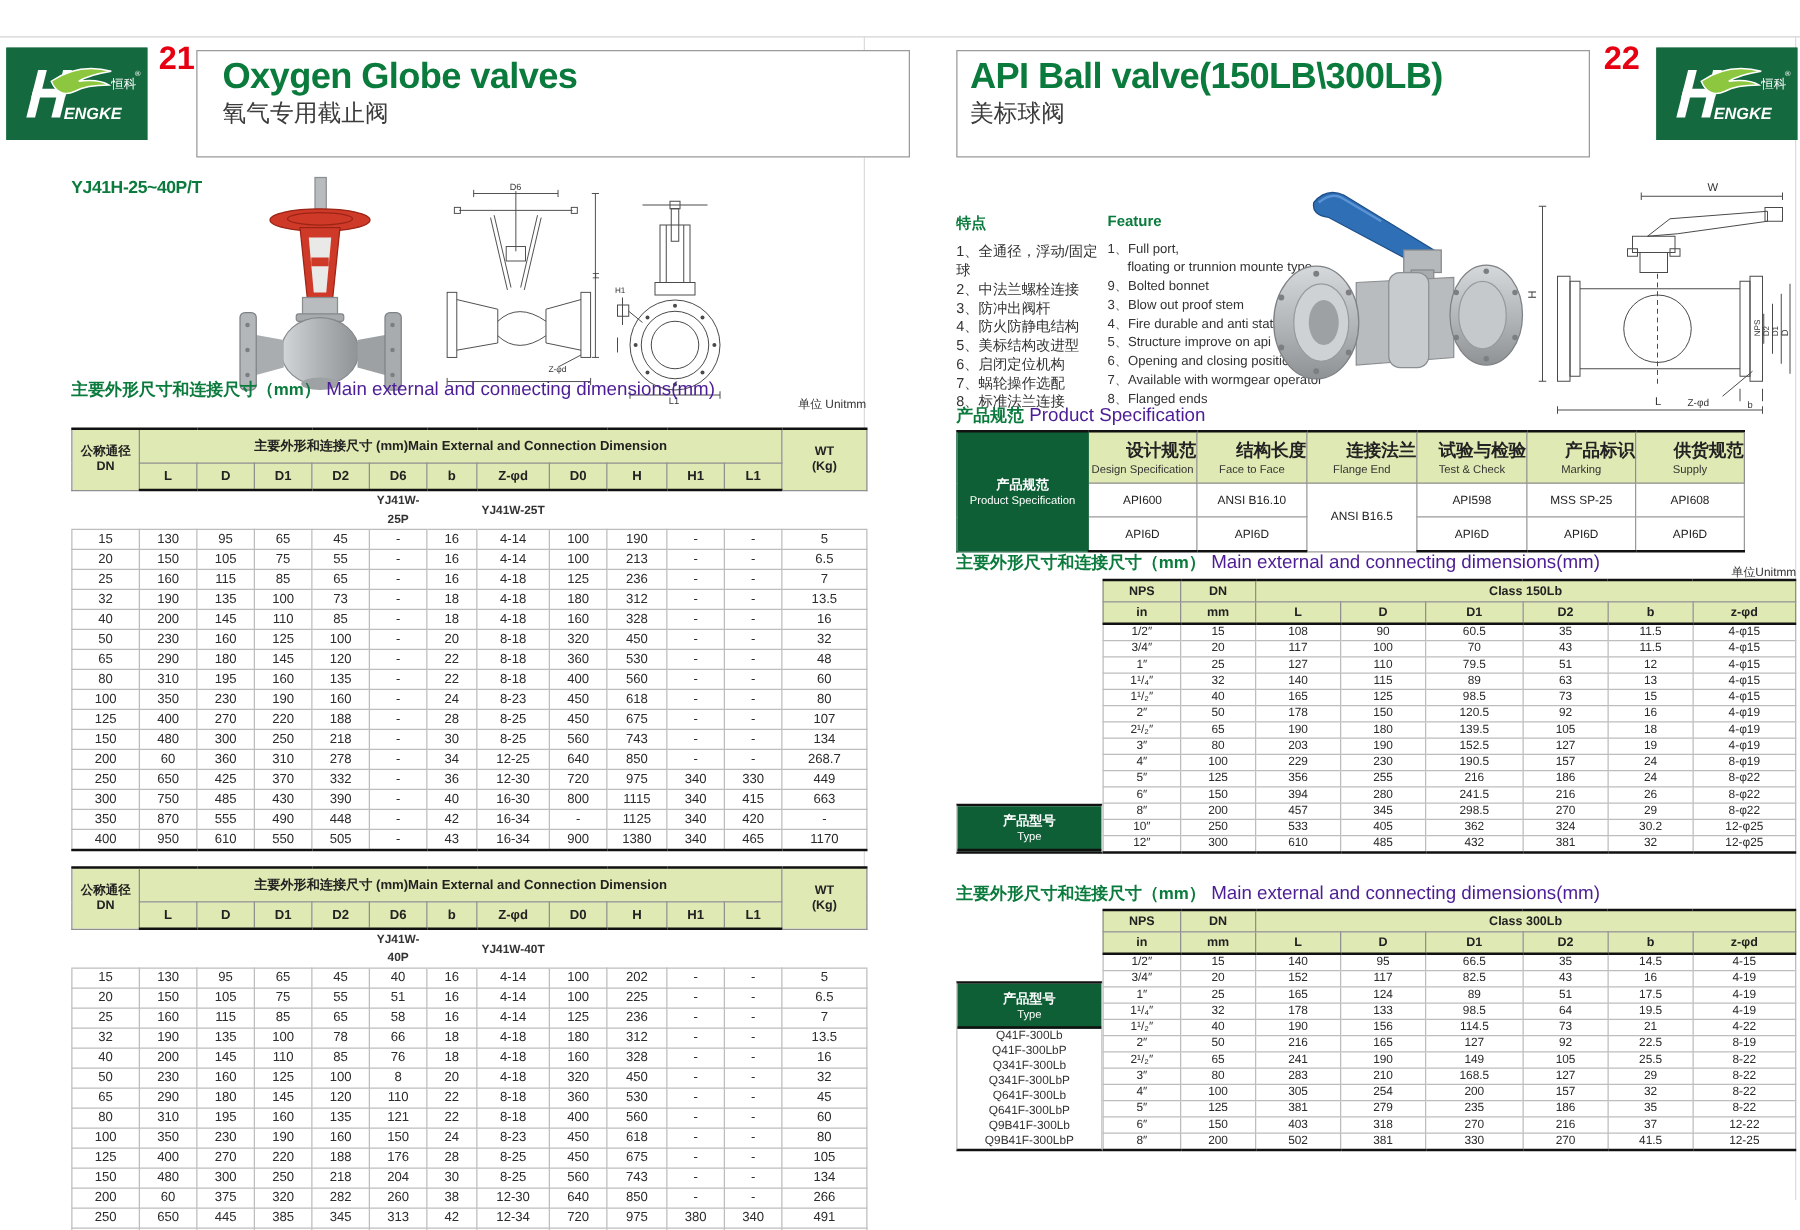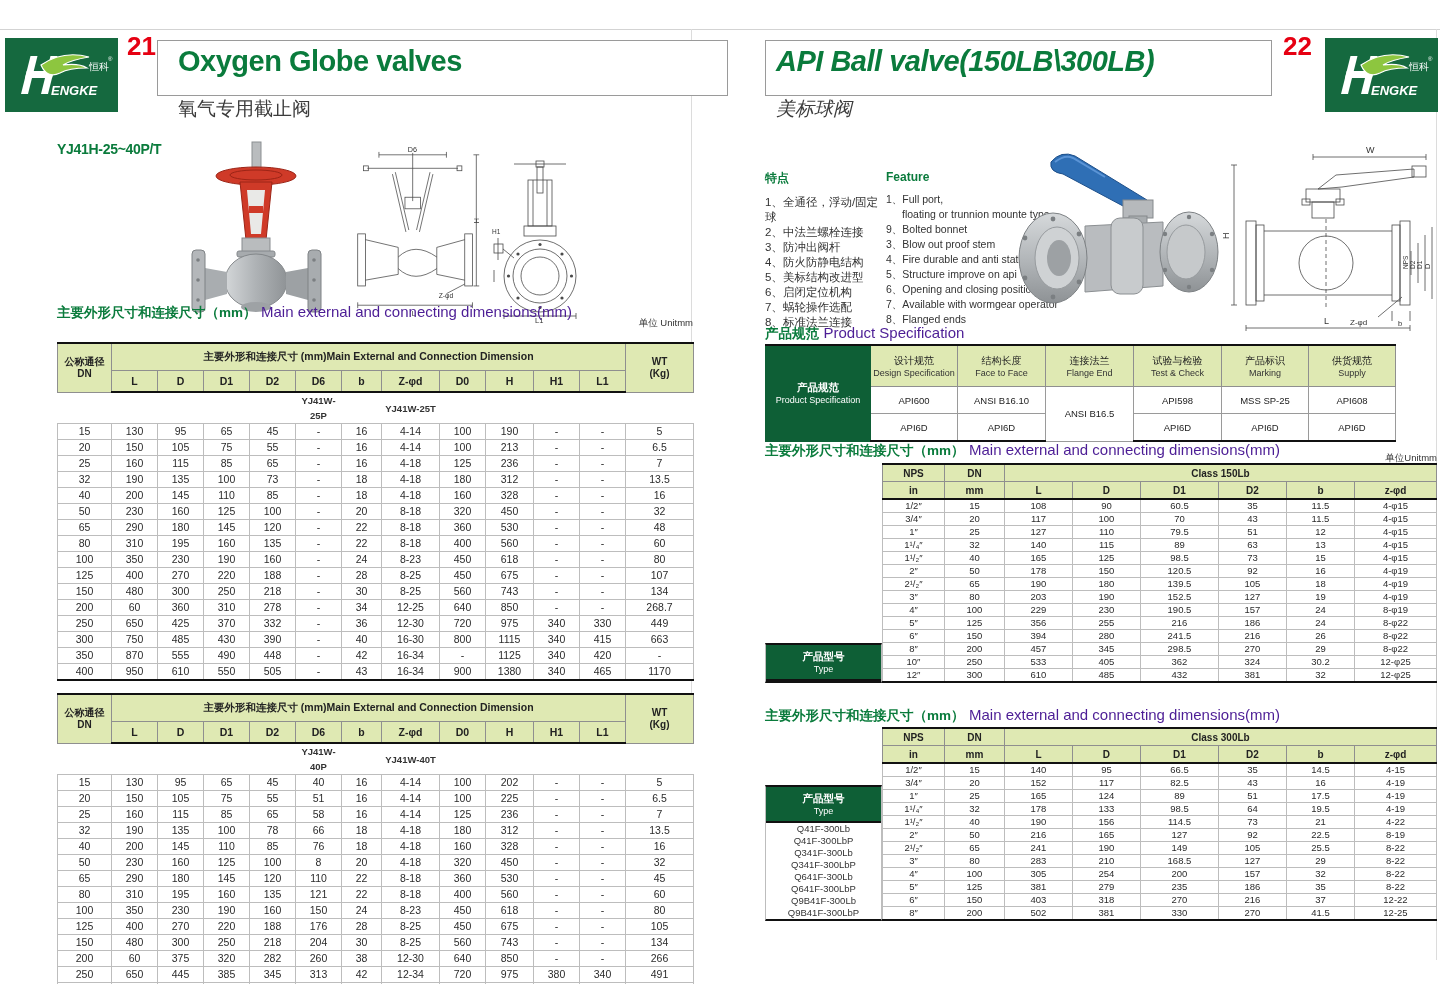--- a/index.html
+++ b/index.html
@@ -5,23 +5,23 @@
   html,body{margin:0;padding:0;background:#ffffff;}
   body{width:1440px;height:984px;position:relative;overflow:hidden;
        font-family:"Liberation Sans","DejaVu Sans",sans-serif;color:#222;}
   .abs{position:absolute;}
   
   .topline{left:0;top:29px;width:1440px;height:1px;background:#d3d3d3;}
   .gutter{left:691px;top:29px;width:1px;height:931px;background:#dcdcdc;}
   .rightedge{left:1436px;top:29px;width:1px;height:931px;background:#dcdcdc;}
   .logo-block{width:113px;height:74px;background:#15693f;}
   .pagenum{font-size:26px;font-weight:bold;color:#e60012;line-height:1;}
-  .titlebox{height:56px;border:1px solid #9a9a9a;background:#fff;box-sizing:border-box;padding:5px 0 0 20px;}
+  .titlebox{height:86px;border:1px solid #9a9a9a;background:#fff;box-sizing:border-box;padding:5px 0 0 20px;}
   .titlebox .t-en{font-size:29px;font-weight:bold;color:#0a7b3c;letter-spacing:-0.5px;line-height:1.1;}
-  .titlebox .t-zh{font-size:19px;color:#3c3c3c;margin-top:18px;}
+  .titlebox .t-zh{font-size:19px;color:#3c3c3c;margin-top:0;}
   
   .sec-title .zh{font-size:13.5px;font-weight:bold;color:#0a7b3c;}
   .sec-title .en{font-size:15px;font-weight:normal;color:#4c1d95;}
   .unit-note{font-size:9.5px;color:#333;}
   .model-label{font-size:14px;font-weight:bold;color:#0a7b3c;letter-spacing:-0.3px;text-align:center;}
   
   table{border-collapse:collapse;table-layout:fixed;empty-cells:show;}
   .dims{width:636px;margin-top:12px;}
   .dims th{background:#dfe9b3;border:1px solid #8f8f8f;font-size:10.5px;font-weight:bold;color:#222;padding:0;text-align:center;}
   .dims thead tr:first-child th{height:26px;border-top:2px solid #111;}
@@ -29,21 +29,21 @@
   .dims .dn-head{font-size:10px;line-height:1.15;}
   .dims td{border:1px solid #bdbdbd;font-size:10.5px;color:#2b2b2b;text-align:center;padding:0;height:15px;line-height:15px;background:#fff;}
   .dims tr.variant td{border-left:0;border-right:0;height:16px;font-size:9.5px;font-weight:bold;color:#333;}
   .dims tbody tr:last-child td{border-bottom:2px solid #111;}
   
   .feat-title{font-size:12px;font-weight:bold;color:#0a7b3c;margin-bottom:8px;}
   .feat-zh .feat-item{font-size:11.5px;color:#333;line-height:15px;white-space:pre-line;}
   .feat-en .feat-item{font-size:10.5px;color:#333;line-height:15px;white-space:pre-line;padding-left:16px;text-indent:-16px;}
   .spec{width:630px;}
   .spec th{background:#dfe9b3;border:1px solid #8f8f8f;height:40px;padding:0;text-align:center;}
-  .spec th .h-zh{font-size:10px;font-weight:normal;color:#222;}
+  .spec th .h-zh{font-size:14px;font-weight:bold;color:#222;text-align:right;}
   .spec th .h-en{font-size:9px;font-weight:normal;color:#333;}
   .spec td{border:1px solid #9a9a9a;height:26px;text-align:center;font-size:9.5px;color:#222;background:#fff;padding:0;}
   .spec .head-cell{background:#0e5f36;border:1px solid #0e5f36;color:#fff;width:105px;}
   .spec .head-cell .h-zh{font-size:10.5px;font-weight:bold;color:#fff;}
   .spec .head-cell .h-en{font-size:9px;color:#fff;}
   .spec tr:first-child th,.spec tr:first-child td{border-top:2px solid #111;}
   .spec tr:last-child td{border-bottom:2px solid #111;}
   .dimgrid{display:flex;align-items:flex-end;}
   .type-col{width:118px;box-sizing:border-box;border:1px solid #bdbdbd;border-top:2px solid #111;border-bottom:2px solid #111;background:#fff;display:flex;flex-direction:column;}
   .type-head{height:34px;background:#0e5f36;color:#fff;text-align:center;border-bottom:2px solid #111;display:flex;flex-direction:column;justify-content:center;}
@@ -80,21 +80,21 @@
       <text x="46" y="57" fill="#ffffff" font-size="13" font-weight="bold" font-style="italic">ENGKE</text>
       <text x="84" y="32" fill="#ffffff" font-size="10">恒科</text>
       <text x="103" y="23" fill="#ffffff" font-size="6">®</text>
     </svg>
   </div>
   <div class="abs pagenum" style="left:127px;top:33px;">21</div>
   <div class="abs titlebox" style="left:157px;top:40px;width:571px;">
     <div class="t-en">Oxygen Globe valves</div>
     <div class="t-zh">氧气专用截止阀</div>
   </div>
-  <div class="abs titlebox" style="left:765px;top:40px;width:507px;padding-left:10px;font-style:italic;">
+  <div class="abs titlebox" style="left:765px;top:40px;width:507px;padding-left:10px;">
     <div class="t-en">API Ball valve(150LB\300LB)</div>
     <div class="t-zh">美标球阀</div>
   </div>
   <div class="abs pagenum" style="left:1283px;top:33px;">22</div>
   <div class="abs logo-block" style="left:1325px;top:38px;">
     <svg width="113" height="74" viewBox="0 0 113 74">
       <rect width="113" height="74" fill="#15693f"></rect>
       <g transform="skewX(-14)" fill="#ffffff">
         <rect x="30" y="18" width="7" height="38"></rect>
         <rect x="50" y="18" width="7" height="38"></rect>

